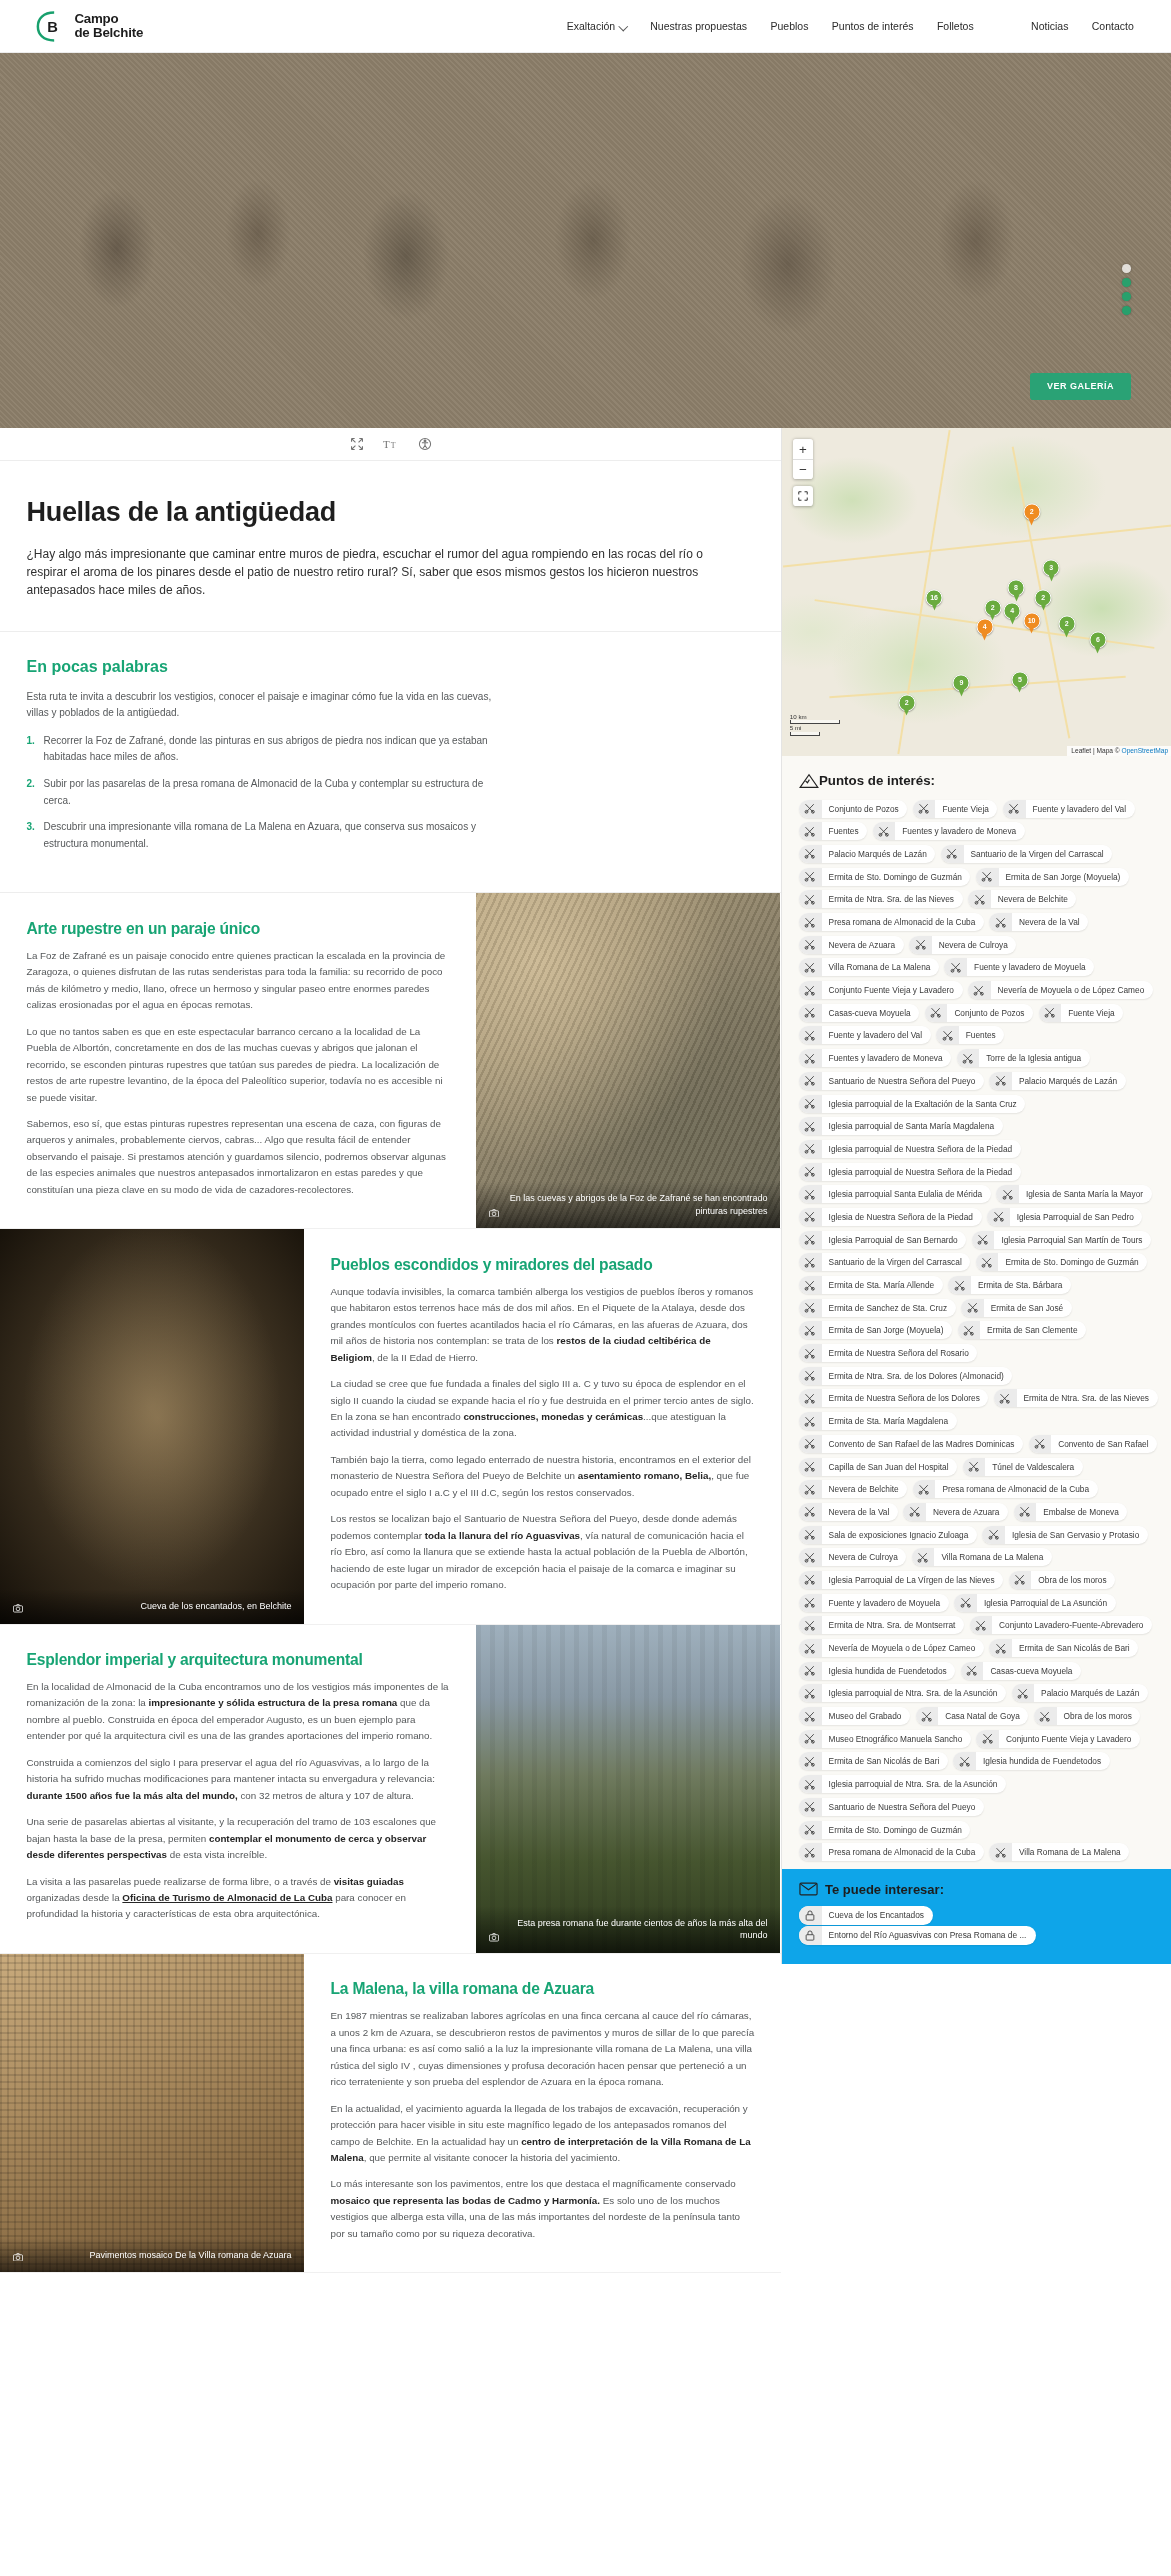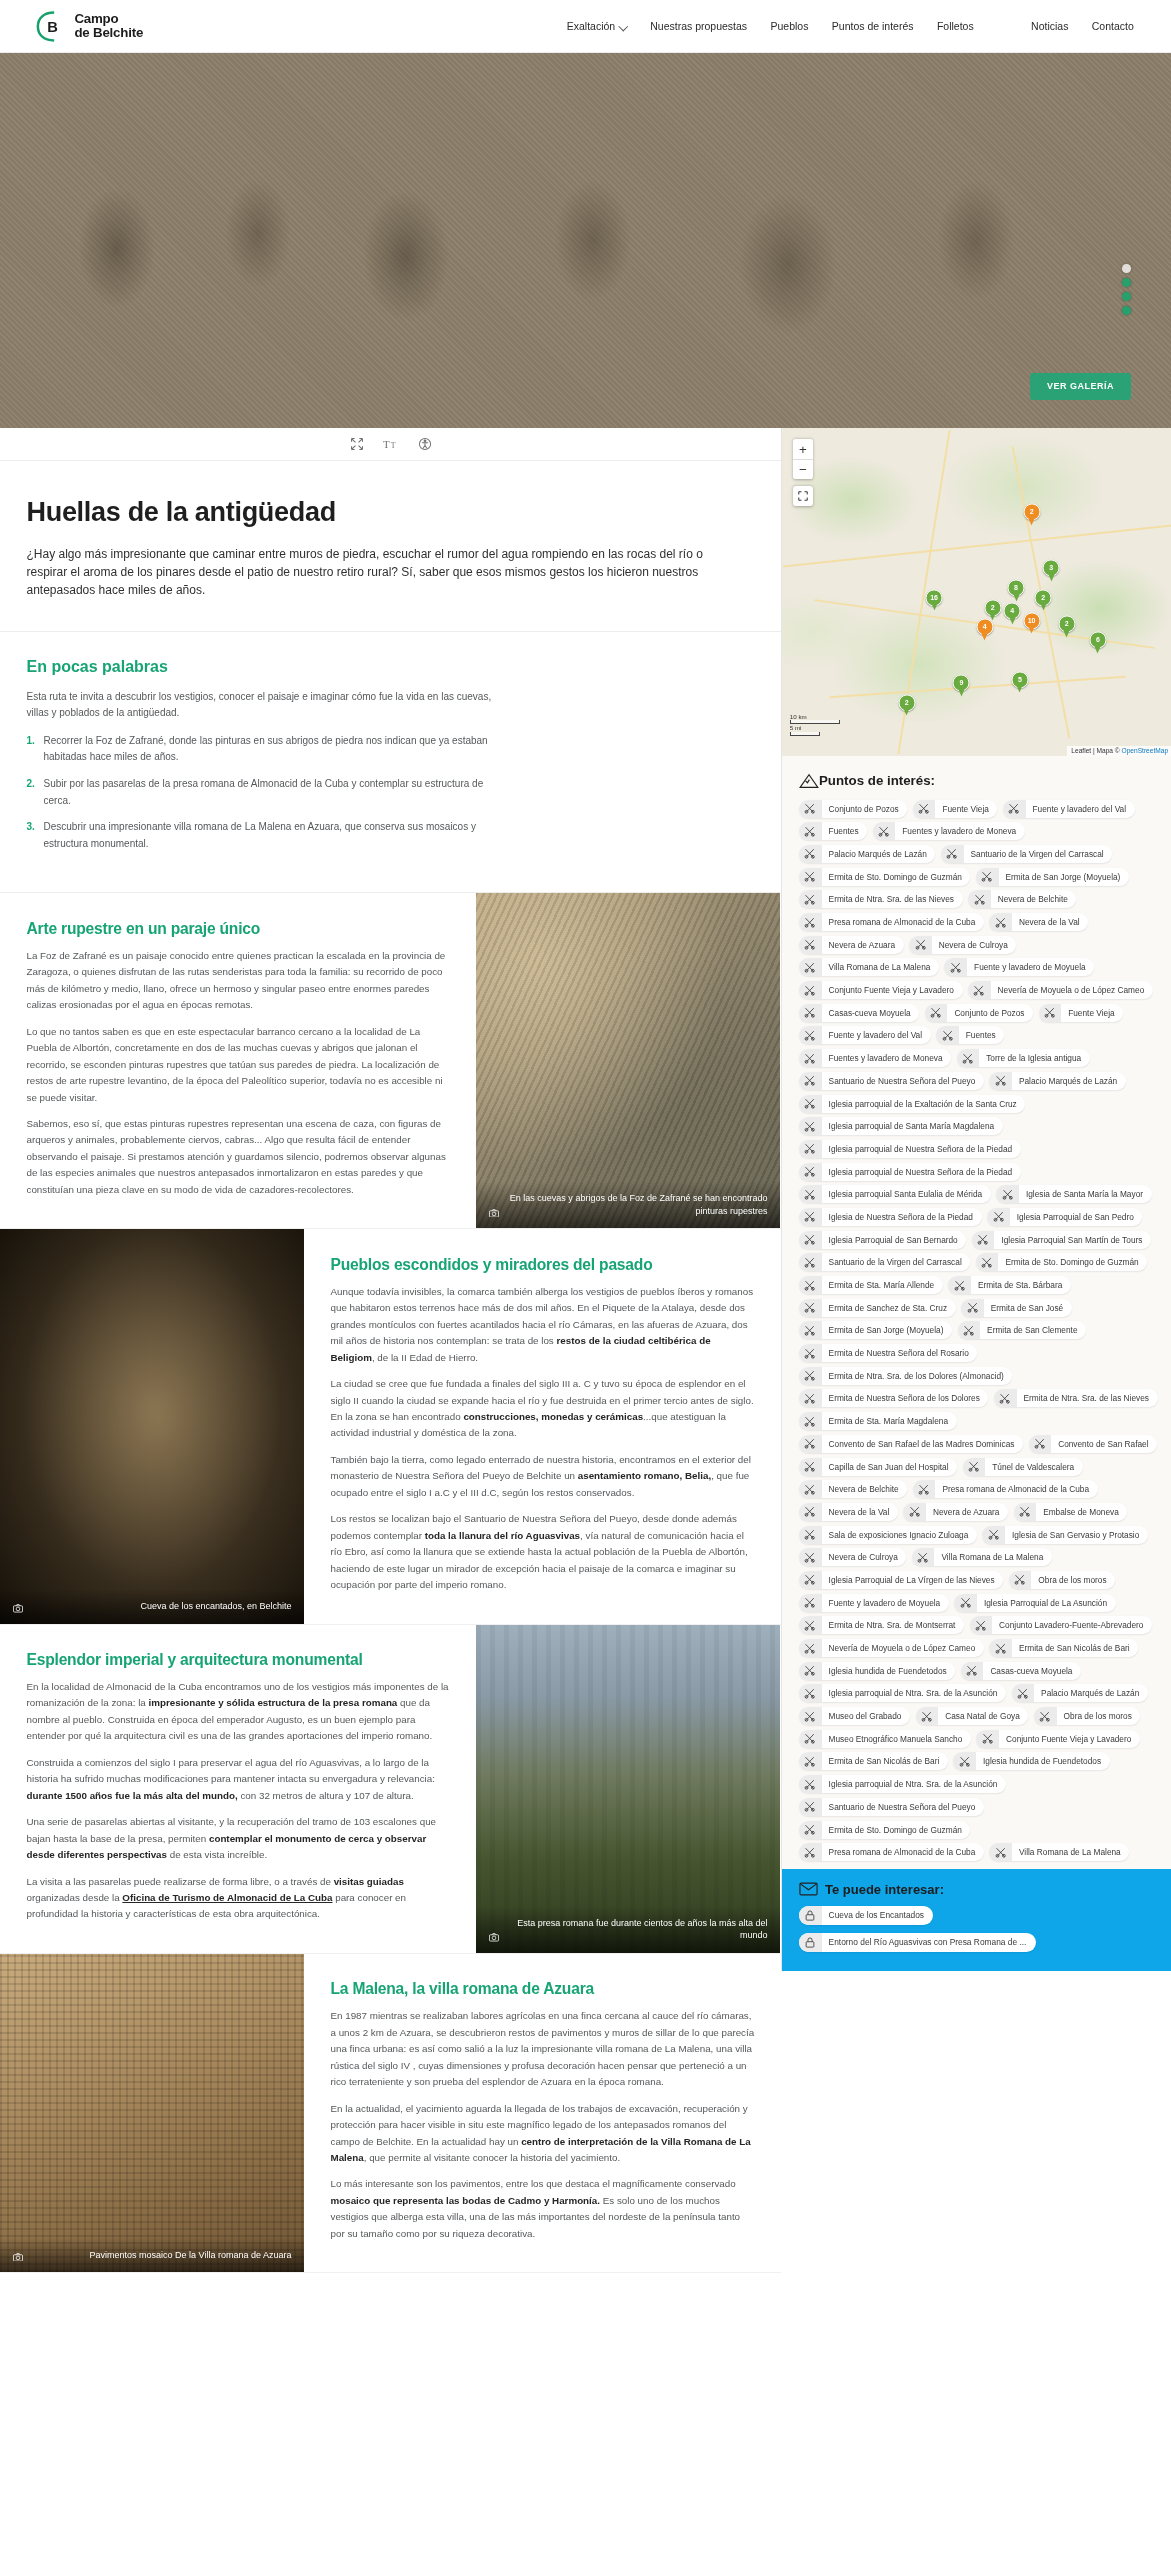--- a/index.html
+++ b/index.html
@@ -253,21 +253,21 @@
     display:flex;align-items:center;justify-content:center;flex:0 0 22.6px;
   }
   .tag .tl{padding-left:7px;}
 
   .interest{
     width:391px;background:#0ea5e9;border-left:0.8px solid #e4e4e4;
     padding: 12.5px 14px 19px 17px;
   }
   .interest-head{display:flex;align-items:center;gap:7px;margin-bottom:9.4px;}
   .interest-head h3{font-size:13px;color:#1d1d1d;font-weight:bold;}
-  .ilist{display:flex;flex-direction:column;gap:8px;}
+  .ilist{display:flex;flex-direction:column;gap:1px;}
   .irow{
     display:flex;align-items:center;background:#fff;border-radius:10px;height:19px;
     box-shadow:0 0.8px 1.6px rgba(0,0,0,.10);font-size:8.4px;color:#3a3a3a;cursor:pointer;
     padding-right:9.4px; width:max-content; max-width:358px; overflow:hidden; white-space:nowrap;
   }
   .irow .ti{width:22.6px;height:19px;background:#ebebeb;display:flex;align-items:center;justify-content:center;flex:0 0 22.6px;}
   .irow .tl{padding-left:7px; text-overflow:ellipsis; overflow:hidden;}
   svg{display:block;}
 </style>
 </head>

